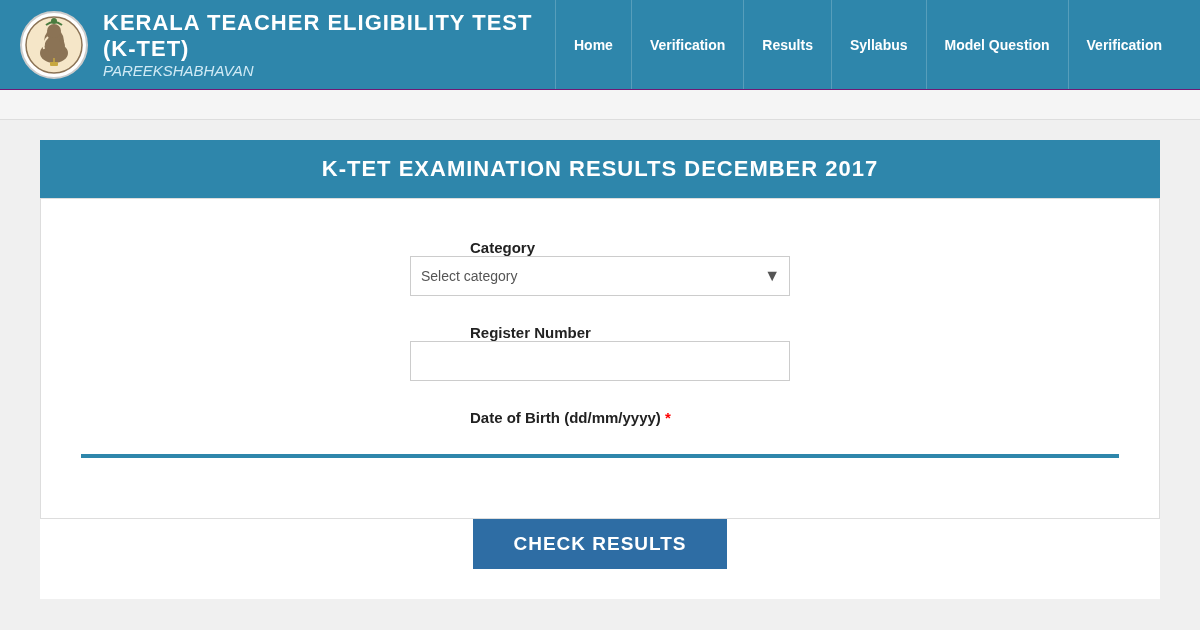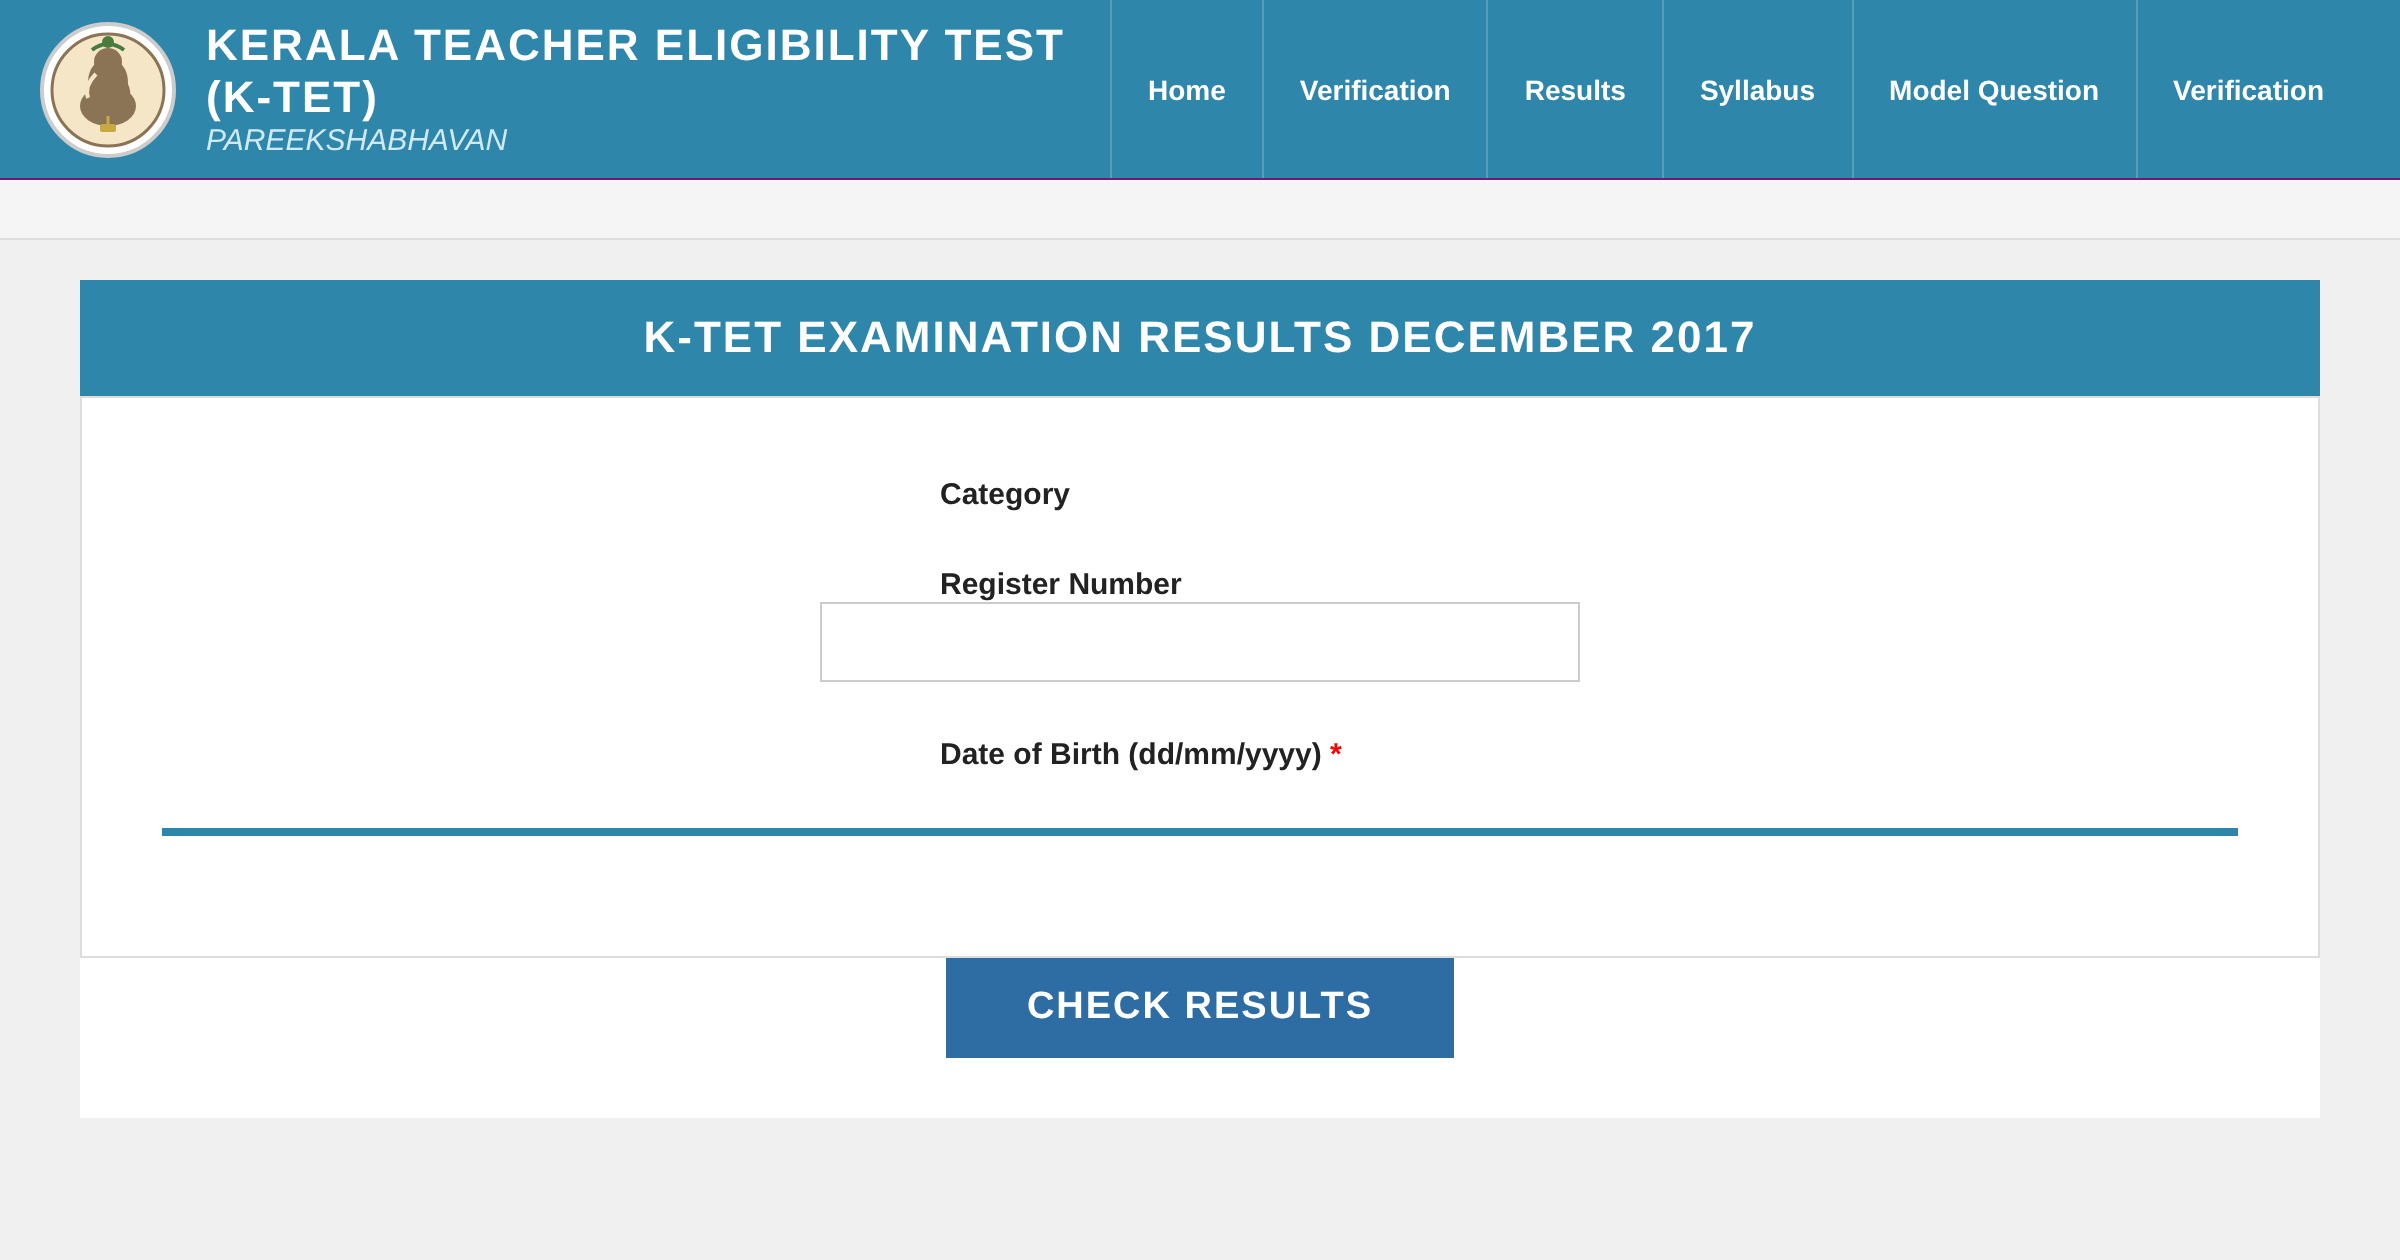--- a/index.html
+++ b/index.html
@@ -260,20 +260,30 @@
   <div class="content-wrapper">
 
     <div class="page-title-banner">
       <span>K-TET EXAMINATION RESULTS DECEMBER 2017</span>
     </div>
 
     <div class="form-container">
 
       <div class="form-row">
         <label class="form-label">Category</label>
+        <div class="select-wrapper">
+          <select class="form-control">
+            <option value="">Select category</option>
+            <option value="cat1">Category I</option>
+            <option value="cat2">Category II</option>
+            <option value="cat3">Category III</option>
+            <option value="cat4">Category IV</option>
+          </select>
+          <span class="select-arrow">▼</span>
+        </div>
       </div>
 
       <div class="form-row">
         <label class="form-label">Register Number</label>
         <input type="text" class="form-control" value="" style="">
       </div>
 
       <div class="form-row">
         <label class="form-label">
           <span>Date of Birth (dd/mm/yyyy)</span>

